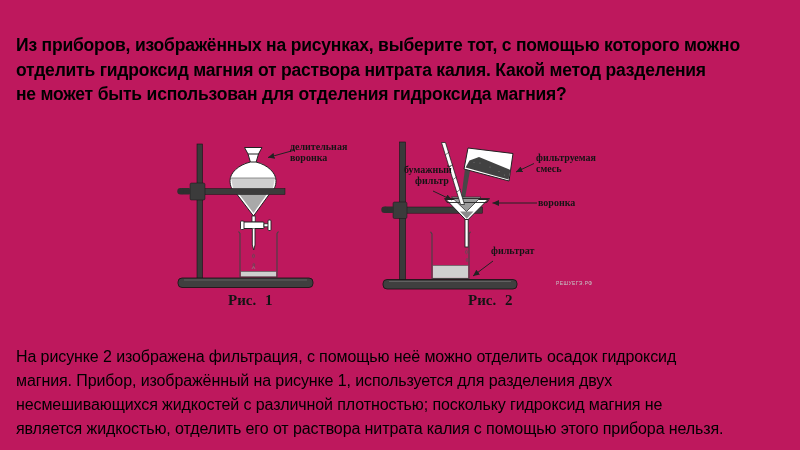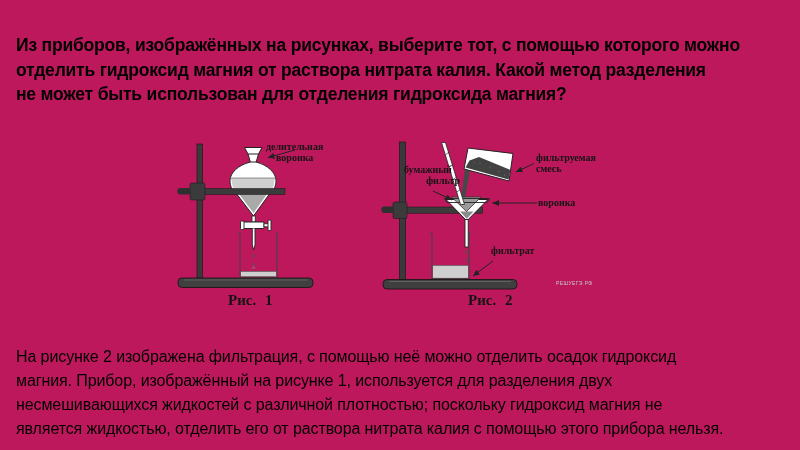--- a/index.html
+++ b/index.html
@@ -7,21 +7,21 @@
         font-family:"Liberation Sans",sans-serif;color:#000;}
   .q-text{position:absolute;left:16px;top:33px;font-weight:700;font-size:17.5px;
           line-height:24.6px;letter-spacing:-0.2px;}
   .a-text{position:absolute;left:16px;top:345px;font-weight:400;font-size:16px;
           line-height:24px;letter-spacing:-0.1px;}
   .tline{white-space:nowrap;}
   .figsvg{position:absolute;}
   .fig-label{position:absolute;font-family:"Liberation Serif",serif;font-weight:700;
              font-size:10px;line-height:10.5px;color:#141414;white-space:nowrap;}
   .fig-label .l2{display:block;}
-  .lbl-center .l2{text-align:right;}
+  .lbl-center .l2{text-align:center;}
   .fig-caption{position:absolute;font-family:"Liberation Serif",serif;font-weight:700;
                font-size:15px;color:#141414;word-spacing:5px;white-space:nowrap;}
   .watermark{position:absolute;left:556px;top:280px;font-size:5px;letter-spacing:0.4px;
              color:#c6c6c6;white-space:nowrap;}
 </style>
 </head>
 <body>
 
 <div class="page">
 
@@ -144,21 +144,21 @@
       <rect x="3" y="143.5" width="134" height="9.5" rx="4" fill="#3f3f3f" stroke="#121212" stroke-width="0.8"></rect>
       <line x1="9" y1="145.5" x2="131" y2="145.5" stroke="#8a8a8a" stroke-width="0.9" opacity="0.5"></line>
     </g>
 
     <line x1="53" y1="55" x2="72" y2="64" stroke="#222" stroke-width="1" marker-end="url(#ah2)"></line>
     <line x1="154" y1="27.5" x2="136" y2="36" stroke="#222" stroke-width="1" marker-end="url(#ah2)"></line>
     <line x1="157" y1="67" x2="112.5" y2="67" stroke="#222" stroke-width="1" marker-end="url(#ah2)"></line>
     <line x1="113" y1="125" x2="93" y2="140" stroke="#222" stroke-width="1" marker-end="url(#ah2)"></line>
   </svg>
 
-  <div class="fig-label" style="left:266px;top:142px;text-align:center;">
+  <div class="fig-label" style="left:290px;top:142px;">
     <span>делительная</span>
     <span class="l2">воронка</span>
   </div>
   <div class="fig-caption" style="left:228px;top:292px;">Рис. 1</div>
 
   <div class="fig-label lbl-center" style="left:404px;top:165px;width:56px;">
     <span>бумажный</span>
     <span class="l2">фильтр</span>
   </div>
   <div class="fig-label" style="left:536px;top:153px;">

